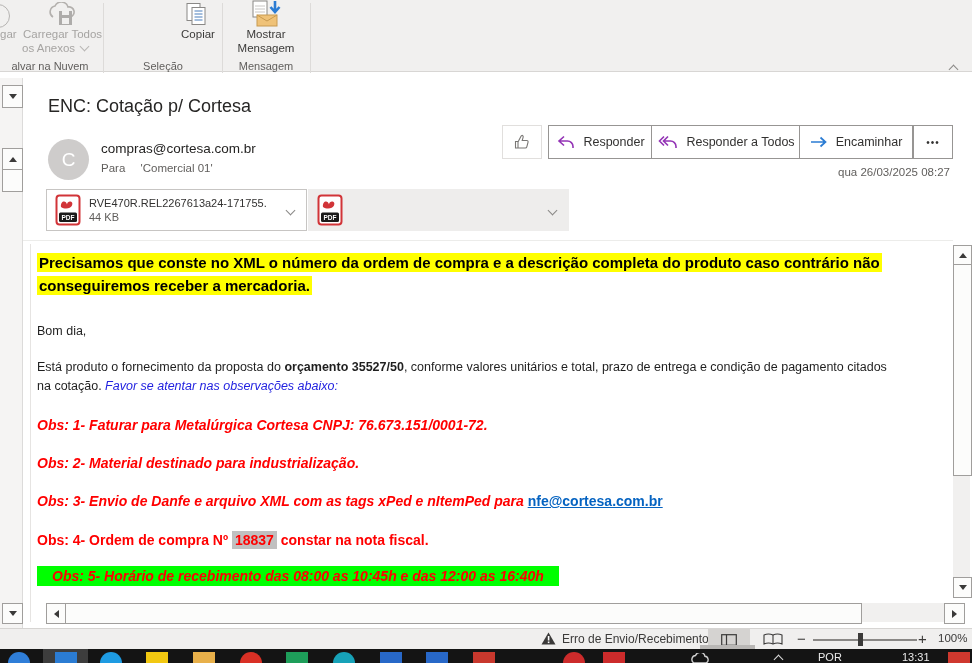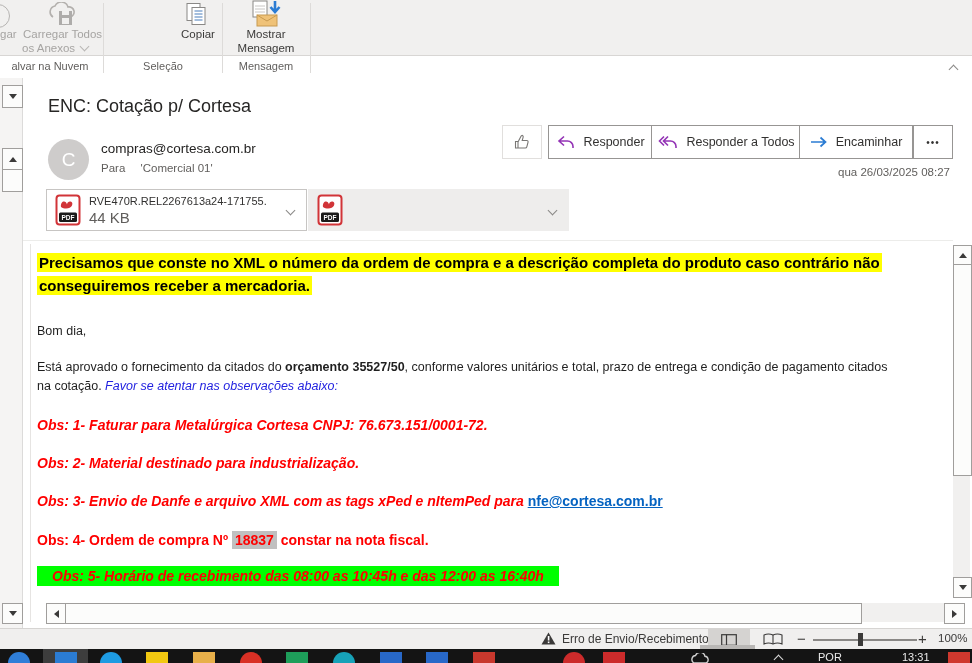--- a/index.html
+++ b/index.html
@@ -1,42 +1,42 @@
 <!DOCTYPE html>
 <html><head>
 <meta charset="utf-8">
 <style>
   html,body{margin:0;padding:0;background:#fff;}
   .page{position:relative;width:972px;height:663px;overflow:hidden;background:#fff;
         font-family:"Liberation Sans","DejaVu Sans",sans-serif;}
   .abs{position:absolute;box-sizing:border-box;}
 
   
-  .ribbon{left:0;top:0;width:972px;height:56px;background:#f1f0ef;border-bottom:1px solid #d8d6d4;}
+  .ribbon{left:0;top:0;width:972px;height:72px;background:#f1f0ef;border-bottom:1px solid #d8d6d4;}
   .rb-sep{position:absolute;top:3px;width:1px;height:70px;background:#dddbd9;}
   .rb-txt{position:absolute;font-size:11.5px;line-height:14px;color:#3b3a39;text-align:center;white-space:nowrap;}
   .rb-txt.dis{color:#a6a4a2;}
   .grp-label{position:absolute;top:60px;font-size:11px;color:#605e5c;text-align:center;white-space:nowrap;}
   .chev{display:inline-block;width:6px;height:6px;border-right:1.5px solid #8a8886;border-bottom:1.5px solid #8a8886;transform:rotate(45deg);}
   .chev.up{transform:rotate(-135deg);}
   .chev.dis{border-color:#b8b6b4;}
 
   
   .hdr-btn{position:absolute;height:32px;border:1px solid #979593;background:#fff;display:flex;
            align-items:center;justify-content:center;gap:8px;font-size:12.5px;color:#323130;cursor:pointer;}
   .subject{position:absolute;font-size:18px;color:#272625;}
   .avatar{position:absolute;width:41px;height:41px;border-radius:50%;background:#cecccb;color:#ffffff;
           display:flex;align-items:center;justify-content:center;font-size:19px;font-weight:300;}
   .sender{position:absolute;font-size:13.5px;color:#252423;}
   .meta{position:absolute;font-size:11.5px;color:#605e5c;white-space:nowrap;}
 
   
   .att{position:absolute;top:189px;width:259px;height:40px;display:flex;align-items:center;}
   .att .name{font-size:11px;color:#323130;white-space:nowrap;overflow:hidden;max-width:178px;}
-  .att .size{font-size:15px;color:#605e5c;margin-top:2px;}
+  .att .size{font-size:11px;color:#605e5c;margin-top:2px;}
 
   
   .bodytxt{position:absolute;left:37px;color:#1f1f1f;font-size:12.5px;line-height:19px;white-space:nowrap;}
   .hl-y{background:#ffff00;font-weight:bold;font-size:15px;line-height:22px;color:#000;padding:1px 2px;}
   .obs{position:absolute;left:37px;font-size:14px;font-weight:bold;font-style:italic;color:#ff0000;white-space:nowrap;}
   .link{color:#0563c1;text-decoration:underline;font-style:normal;cursor:pointer;}
 
   
   .sbox{position:absolute;background:#fcfcfb;border:1px solid #a09e9c;display:flex;align-items:center;justify-content:center;}
   .track{position:absolute;background:#f1f0ef;}
@@ -197,21 +197,21 @@
   <div class="abs" style="left:30px;top:244px;width:1px;height:378px;background:#e6e4e2;"></div>
 
   <div class="bodytxt" style="top:252px;line-height:22px;">
     <span class="hl-y">Precisamos que conste no XML o número da ordem de compra e a descrição completa do produto caso contrário não</span><br>
     <span class="hl-y">conseguiremos receber a mercadoria.</span>
   </div>
 
   <div class="bodytxt" style="top:322px;">Bom dia,</div>
 
   <div class="bodytxt" style="top:358px;">
-    <span>Está aprovado o fornecimento da citados do </span><span style="font-weight:bold;">orçamento 35527/50</span><span>, conforme valores unitários e total, prazo de entrega e condição de pagamento citados</span><br>
+    <span>Está produto o fornecimento da proposta do </span><span style="font-weight:bold;">orçamento 35527/50</span><span>, conforme valores unitários e total, prazo de entrega e condição de pagamento citados</span><br>
     <span>na cotação. </span><span style="color:#2222e0;font-style:italic;">Favor se atentar nas observações abaixo:</span>
   </div>
 
   <div class="obs" style="top:417px;">Obs: 1- Faturar para Metalúrgica Cortesa CNPJ: 76.673.151/0001-72.</div>
   <div class="obs" style="top:455px;">Obs: 2- Material destinado para industrialização.</div>
   <div class="obs" style="top:493px;">
     <span>Obs: 3- Envio de Danfe e arquivo XML com as tags xPed e nItemPed para </span><span class="link">nfe@cortesa.com.br</span>
   </div>
   <div class="obs" style="top:532px;font-style:normal;">
     <span>Obs: 4- Ordem de compra Nº </span><span style="background:#c0c0c0;padding:1px 3px;">18837</span><span> constar na nota fiscal.</span>

